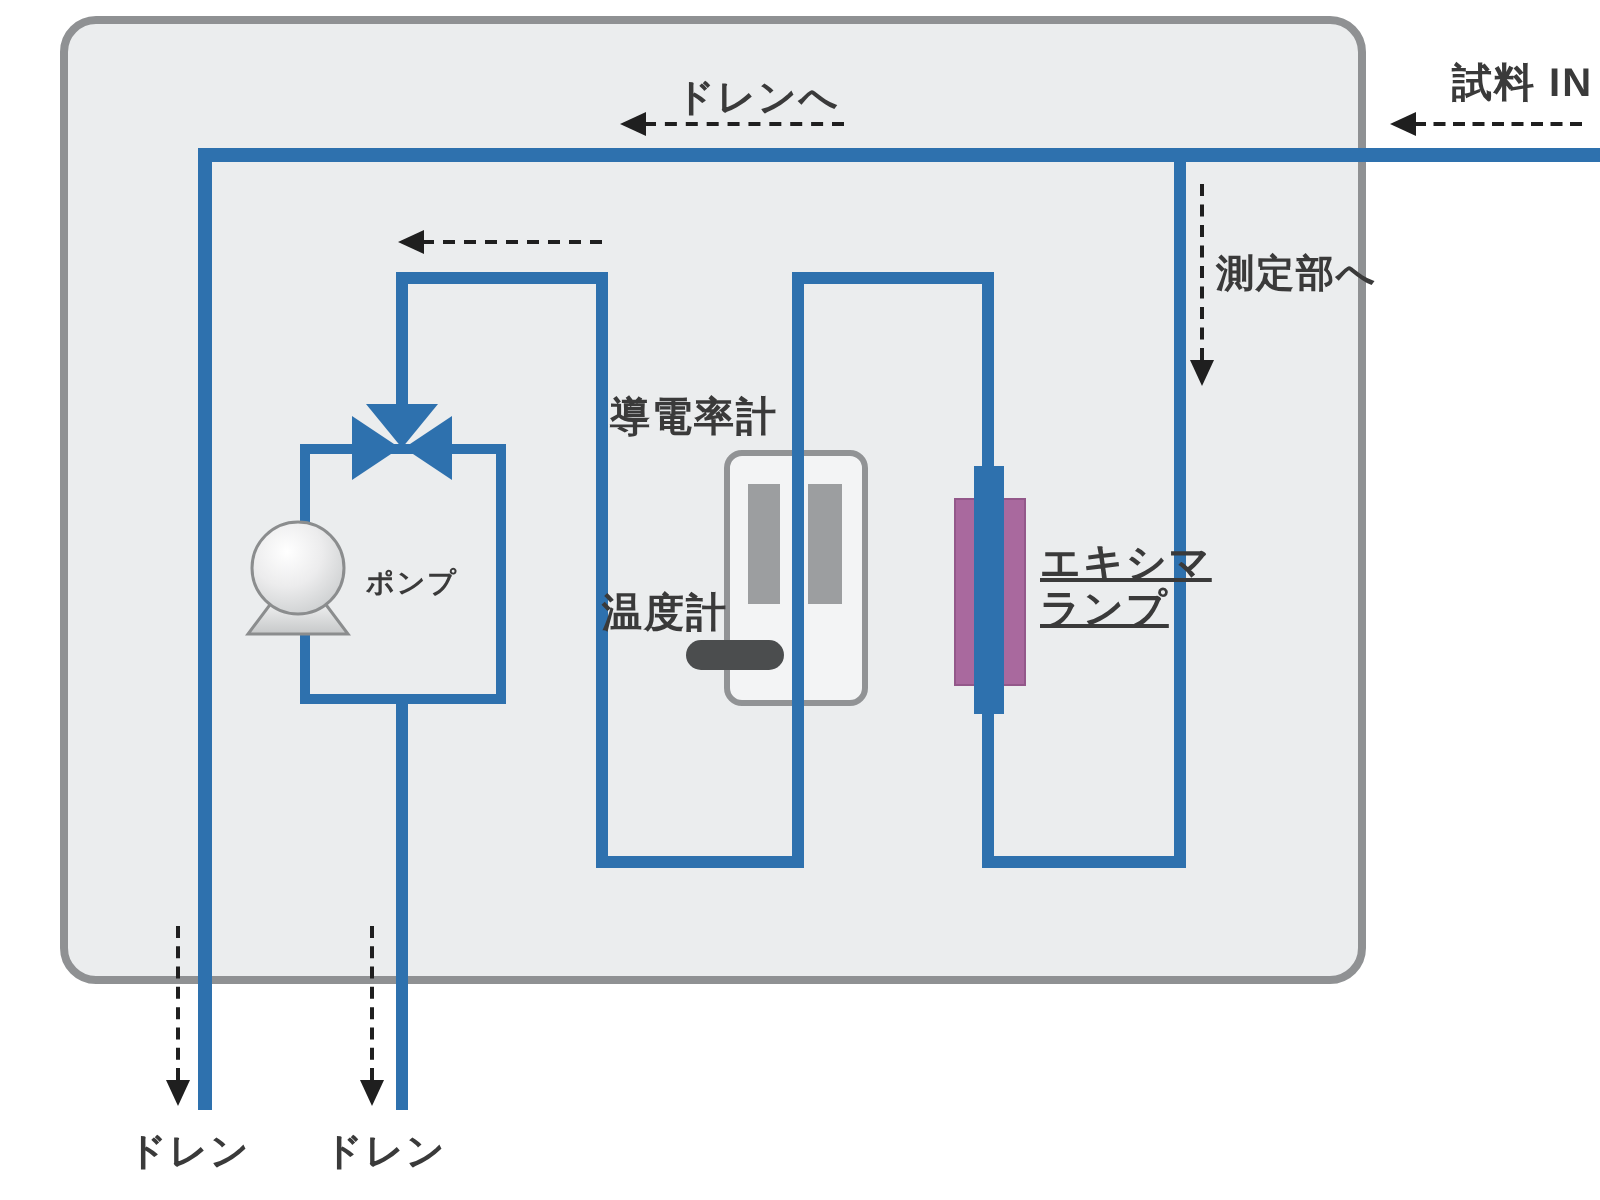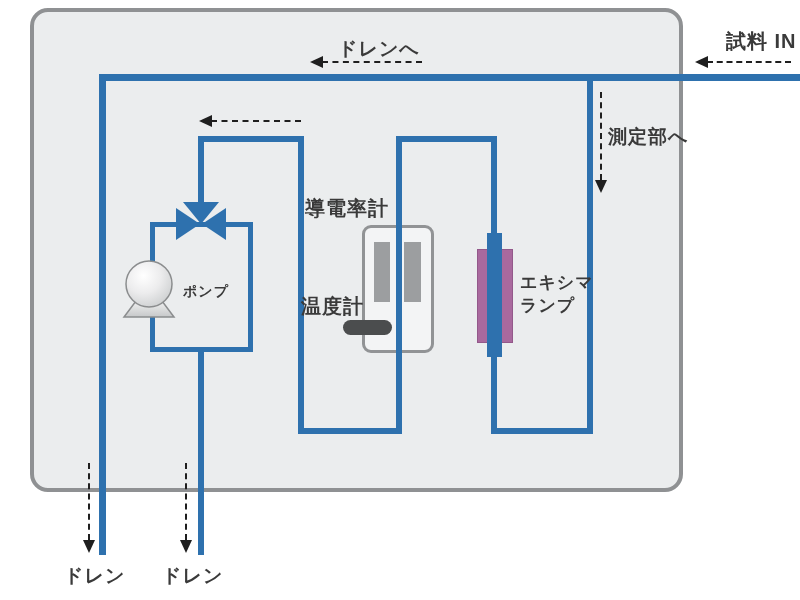--- a/index.html
+++ b/index.html
@@ -103,20 +103,20 @@
 
   <div class="abs dash-v" style="left:185px;top:463px;height:77px;"></div>
   <div class="abs ah ah-down" style="left:180px;top:540px;"></div>
 
   <div class="abs lbl" style="left:338px;top:16px;font-size:19px;margin-top:20px;">ドレンへ</div>
   <div class="abs lbl" style="left:714px;top:28px;font-size:20px;font-weight:700;margin-left:12px;">試料 IN</div>
   <div class="abs lbl" style="left:608px;top:124px;font-size:19px;">測定部へ</div>
   <div class="abs lbl" style="left:305px;top:195px;font-size:20px;">導電率計</div>
   <div class="abs lbl" style="left:301px;top:293px;font-size:20px;">温度計</div>
   <div class="abs lbl" style="left:183px;top:283px;font-size:14px;">ポンプ</div>
-  <div class="abs lbl" style="left:520px;top:271px;font-size:17px;line-height:23px;">
+  <div class="abs lbl" style="left:520px;top:271px;font-size:20px;line-height:23px;text-decoration:underline;">
     <span>エキシマ</span><br>
     <span>ランプ</span>
   </div>
   <div class="abs lbl" style="left:64px;top:563px;font-size:19px;">ドレン</div>
   <div class="abs lbl" style="left:162px;top:563px;font-size:19px;">ドレン</div>
 
 </div>
 
 </body></html>

